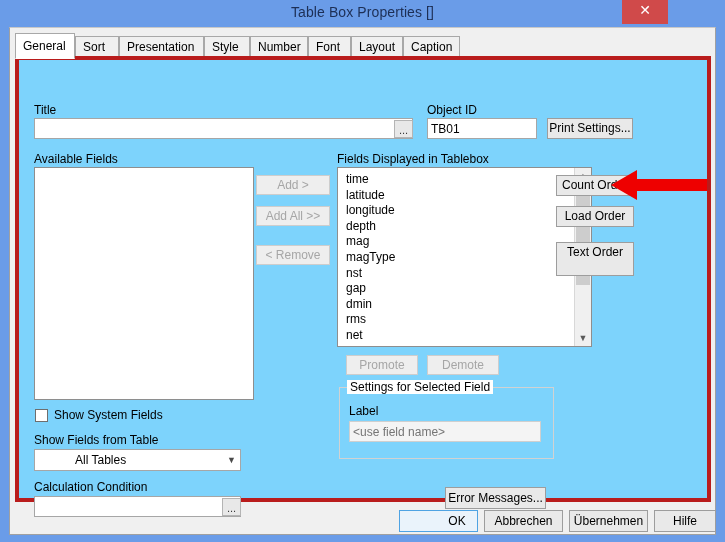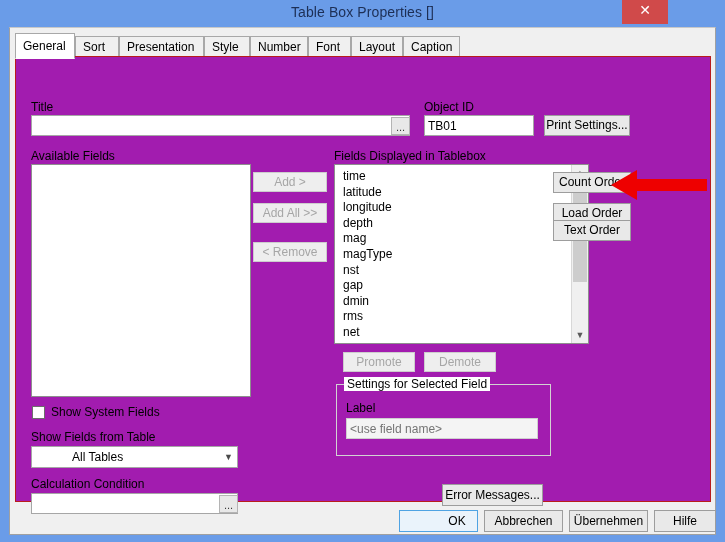--- a/index.html
+++ b/index.html
@@ -92,22 +92,22 @@
     line-height: 24px;
     background: #ffffff;
     border-bottom: 1px solid #ffffff;
     z-index: 5;
   }
 
   #tabpanel {
     position: absolute;
     left: 5px; top: 28px;
     width: 696px; height: 446px;
-    background: #a21caf;
-    border: 1px solid #b91c1c;
+    background: #7dd3fc;
+    border: 4px solid #b91c1c;
     box-sizing: border-box;
   }
 
   
   .lbl {
     position: absolute;
     font-size: 12px;
     color: #000;
     white-space: nowrap;
   }
@@ -324,21 +324,21 @@
         </div>
         <div class="vscroll" style="right:0; top:0; height:178px;">
           <div class="arrow up">▲</div>
           <div class="thumb" style="top:17px; height:100px;"></div>
           <div class="arrow down">▼</div>
         </div>
       </div>
 
       <div class="btn" style="left:537px; top:115px; width:78px; height:21px; line-height:19px;">Count Order</div>
       <div class="btn" style="left:537px; top:146px; width:78px; height:21px; line-height:19px;">Load Order</div>
-      <div class="btn" style="left:537px; top:163px; width:78px; height:21px; line-height:19px;">Text Order</div>
+      <div class="btn" style="left:537px; top:182px; width:78px; height:34px; line-height:19px;">Text Order</div>
 
       <div class="btn disabled" style="left:327px; top:295px; width:72px; height:20px; line-height:18px;">Promote</div>
       <div class="btn disabled" style="left:408px; top:295px; width:72px; height:20px; line-height:18px;">Demote</div>
 
       <div class="groupbox" style="left:320px; top:327px; width:215px; height:72px;">
         <div class="gtitle">Settings for Selected Field</div>
         <div class="lbl" style="left:9px; top:16px;">Label</div>
         <input class="textbox disabled" style="left: 9px; top: 33px; width: 192px; height: 21px;" disabled="" placeholder="&lt;use field name&gt;">
       </div>
 

